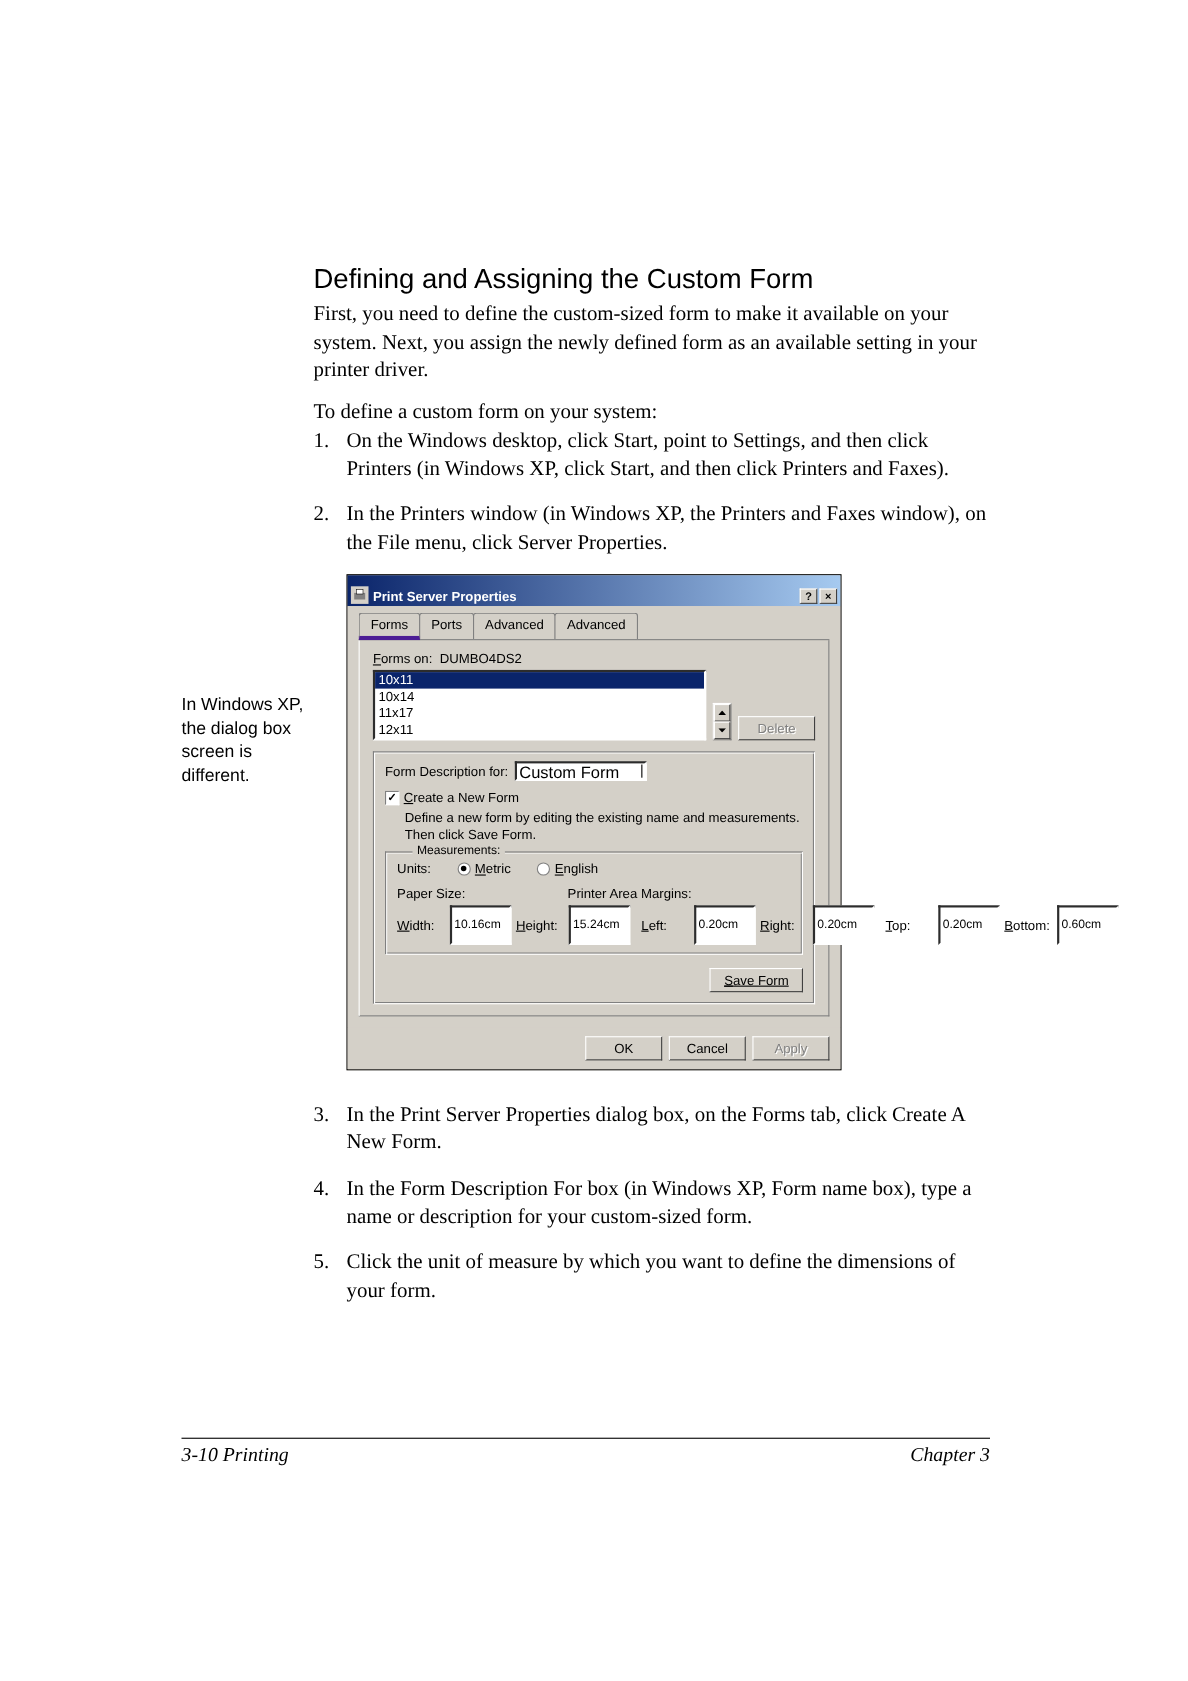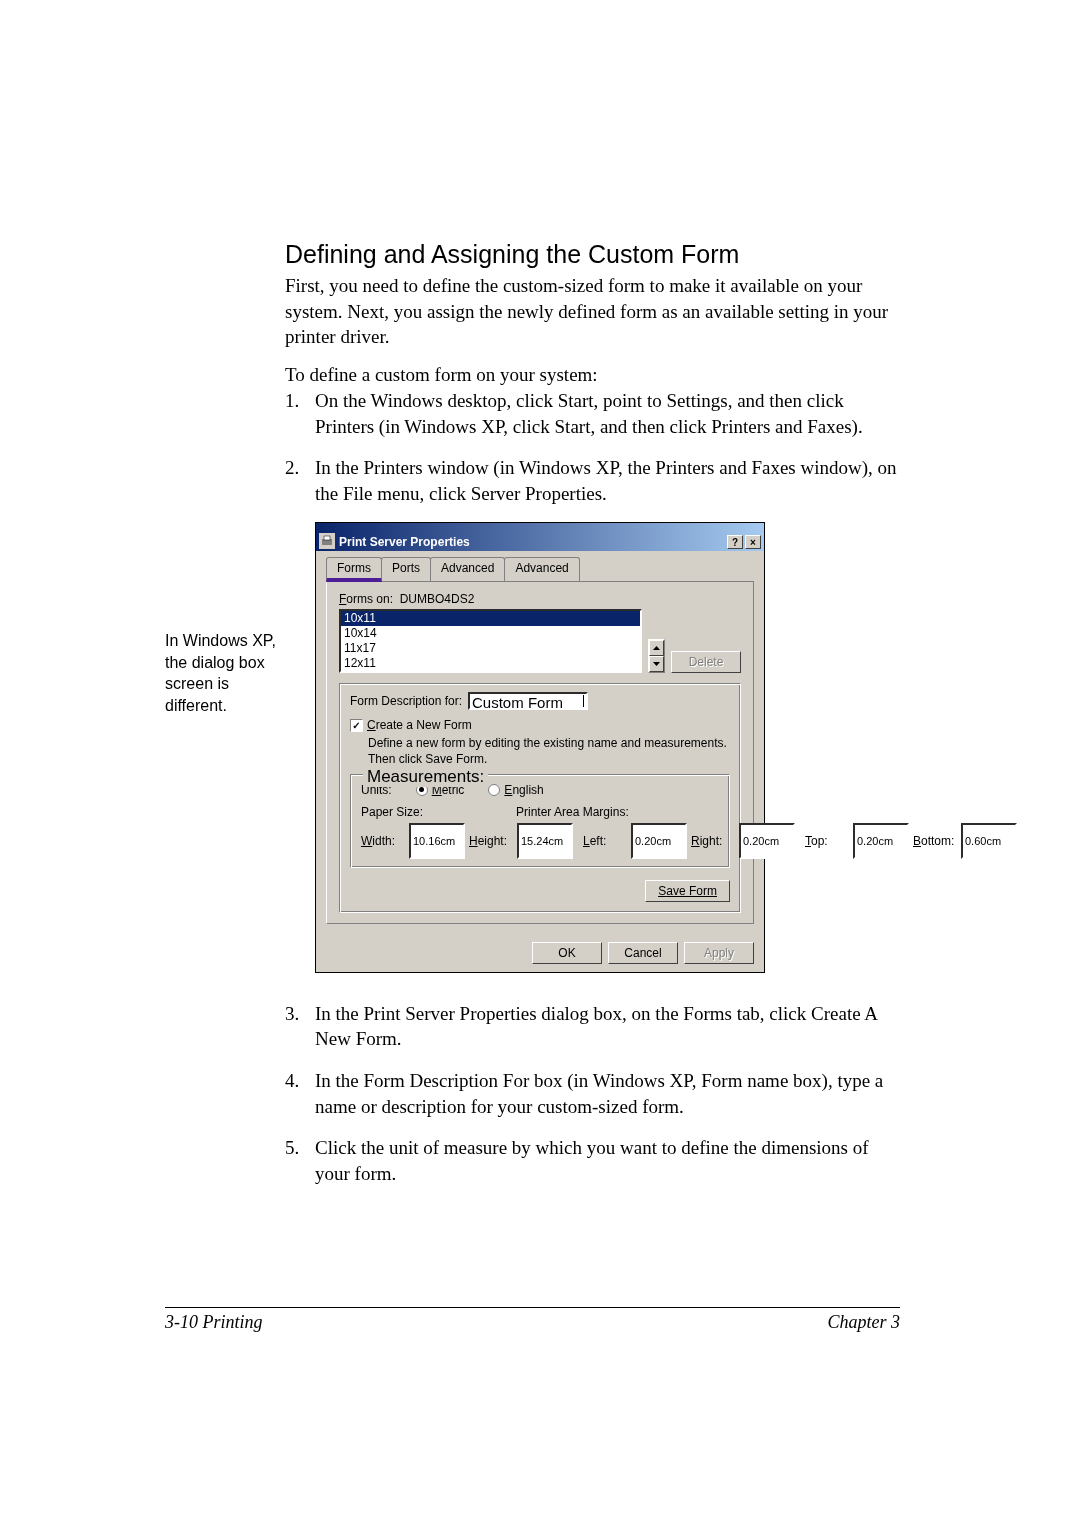--- a/index.html
+++ b/index.html
@@ -159,23 +159,23 @@
   .delete-wrap { display:flex; align-items:flex-start; }
   .groupbox {
     border:1px solid #808080;
     border-right-color:#fff; border-bottom-color:#fff;
     box-shadow: inset 1px 1px 0 #fff, inset -1px -1px 0 #808080;
     padding:8px 10px 10px 10px;
     margin-top:6px;
     position:relative;
   }
   .groupbox .legend {
-    position:absolute; top:-8px; left:12px;
+    position:absolute; top:-8px; left:24px;
     background:#d4d0c8; padding:0 4px;
-    font-size:17px;
+    font-size:11px;
   }
   .chk-row { display:flex; align-items:center; gap:4px; margin:3px 0 4px 0;}
   .chk {
     width:13px;height:13px;background:#fff;
     border:1px solid #808080; border-right-color:#fff; border-bottom-color:#fff;
     display:flex;align-items:center;justify-content:center;
     font-size:10px; font-weight:bold;
   }
   .hint { margin-left:18px; font-size:12px; line-height:1.3; margin-bottom:4px;}
   .inner-group {

